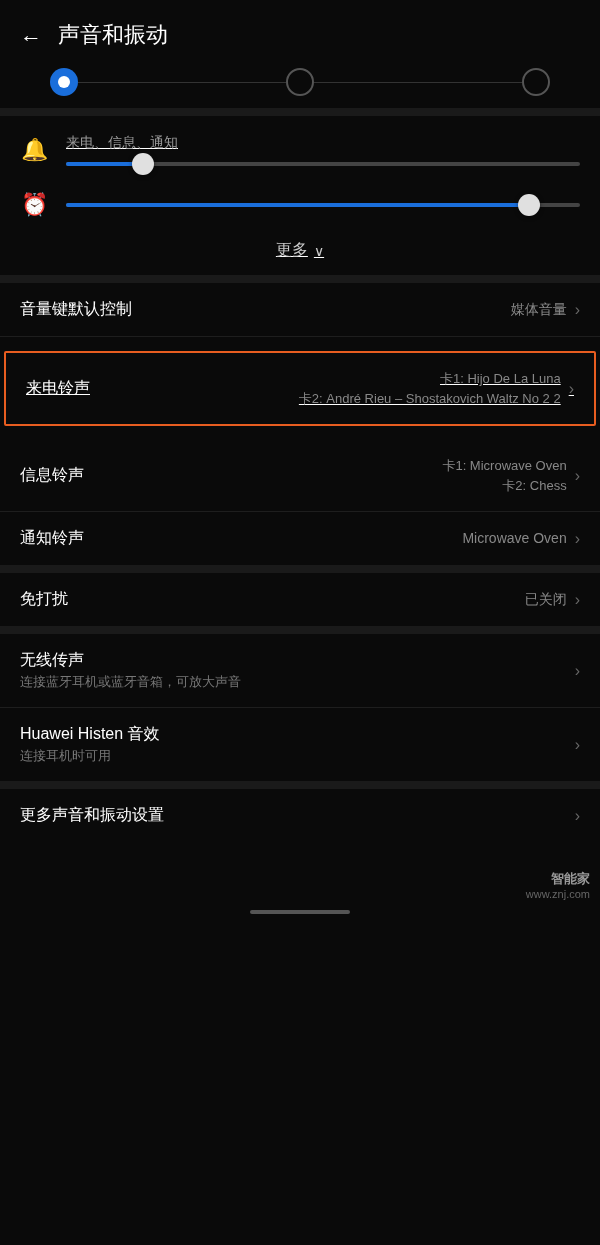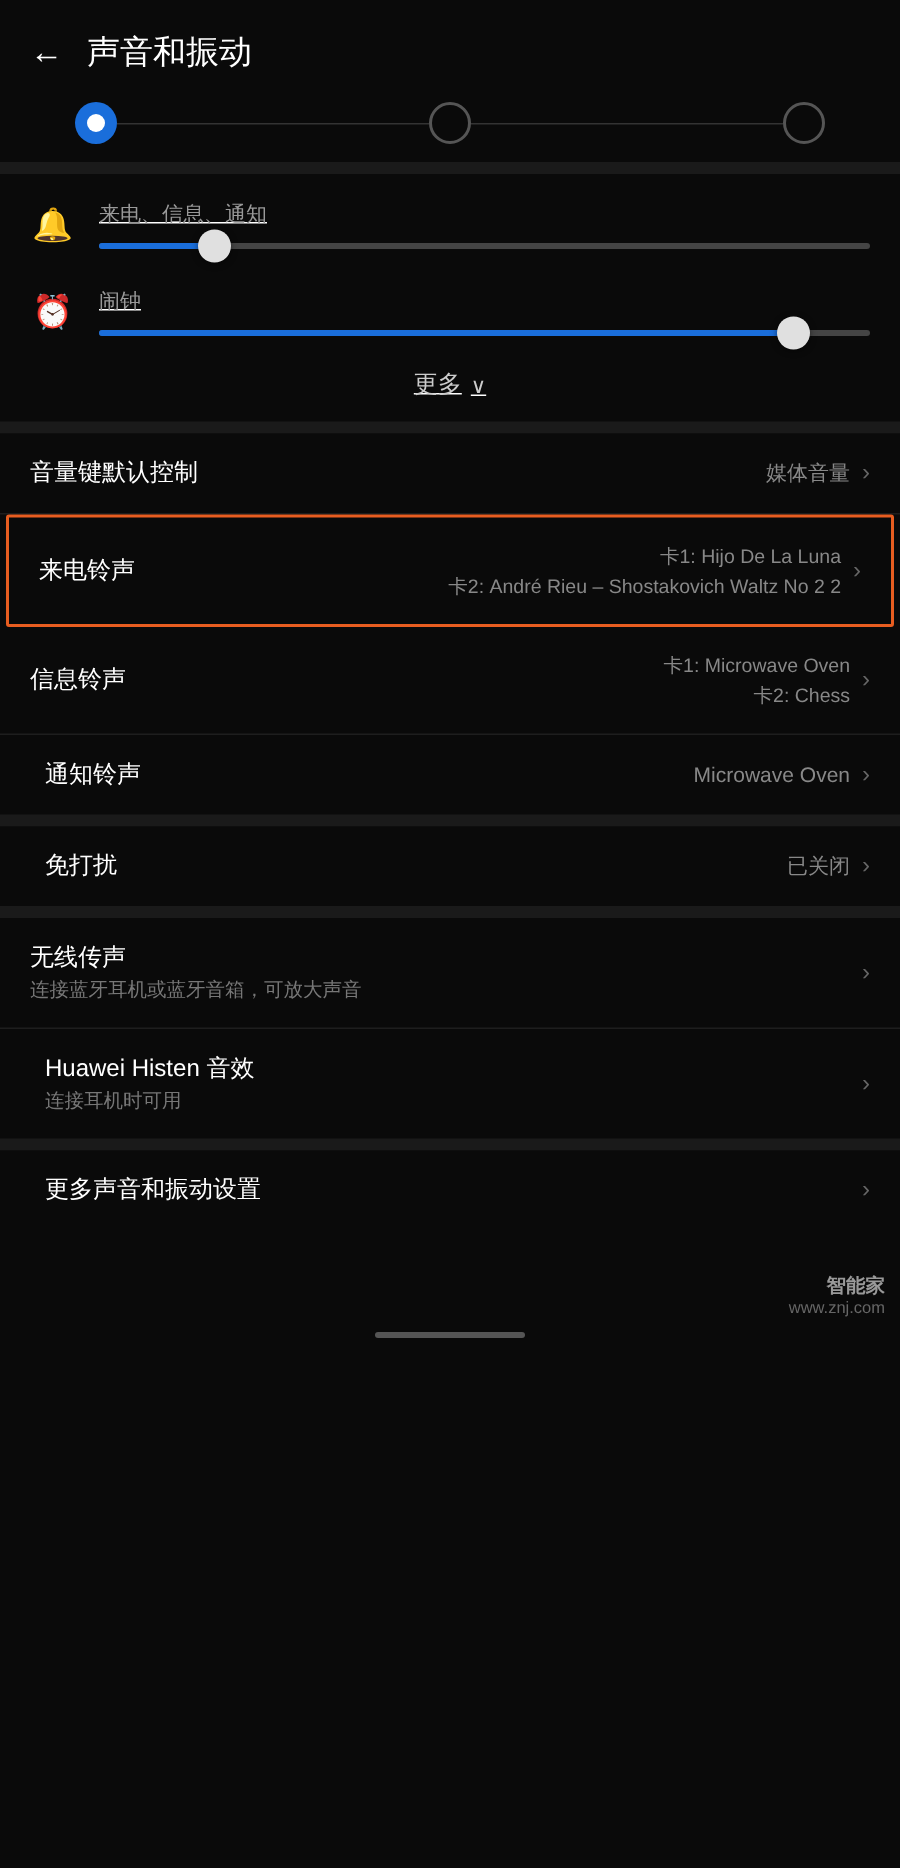--- a/index.html
+++ b/index.html
@@ -157,27 +157,27 @@
       align-items: center;
       justify-content: center;
       padding: 16px 20px;
       cursor: pointer;
       position: relative;
       border-bottom: 1px solid #1e1e1e;
     }
 
     .menu-row:last-child {
       border-bottom: none;
-      margin-left: 10px;
     }
 
     .menu-row-highlighted {
       border: 2px solid #e85d20;
-      margin: 0 4px;
+      margin: 14px 4px;
       border-radius: 2px;
+      text-decoration: underline;
     }
 
     .menu-label {
       font-size: 16px;
       color: #ffffff;
       flex-shrink: 0;
     }
 
     .menu-value {
       font-size: 14px;
@@ -311,21 +311,20 @@
       <div class="slider-track">
         <div class="slider-fill" style="width: 15%;"></div>
         <div class="slider-thumb" style="left: calc(15% - 11px);"></div>
       </div>
     </div>
   </div>
 
   <div class="slider-row">
     <div class="icon-alarm">⏰</div>
     <div class="slider-content">
-      <div class="slider-label">闹钟</div>
       <div class="slider-track">
         <div class="slider-fill" style="width: 90%;"></div>
         <div class="slider-thumb" style="left: calc(90% - 11px);"></div>
       </div>
     </div>
   </div>
 
   <div class="more-row">
     <span class="more-text">更多</span>
     <span class="chevron-down">∨</span>

